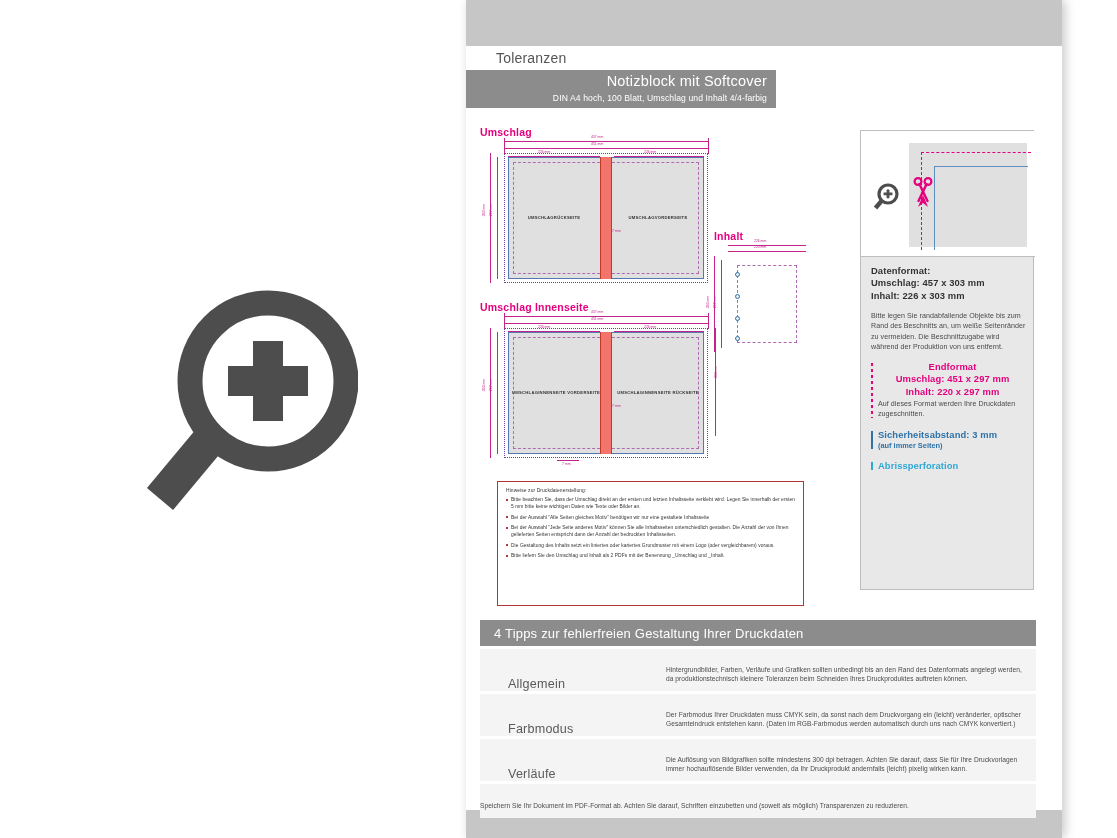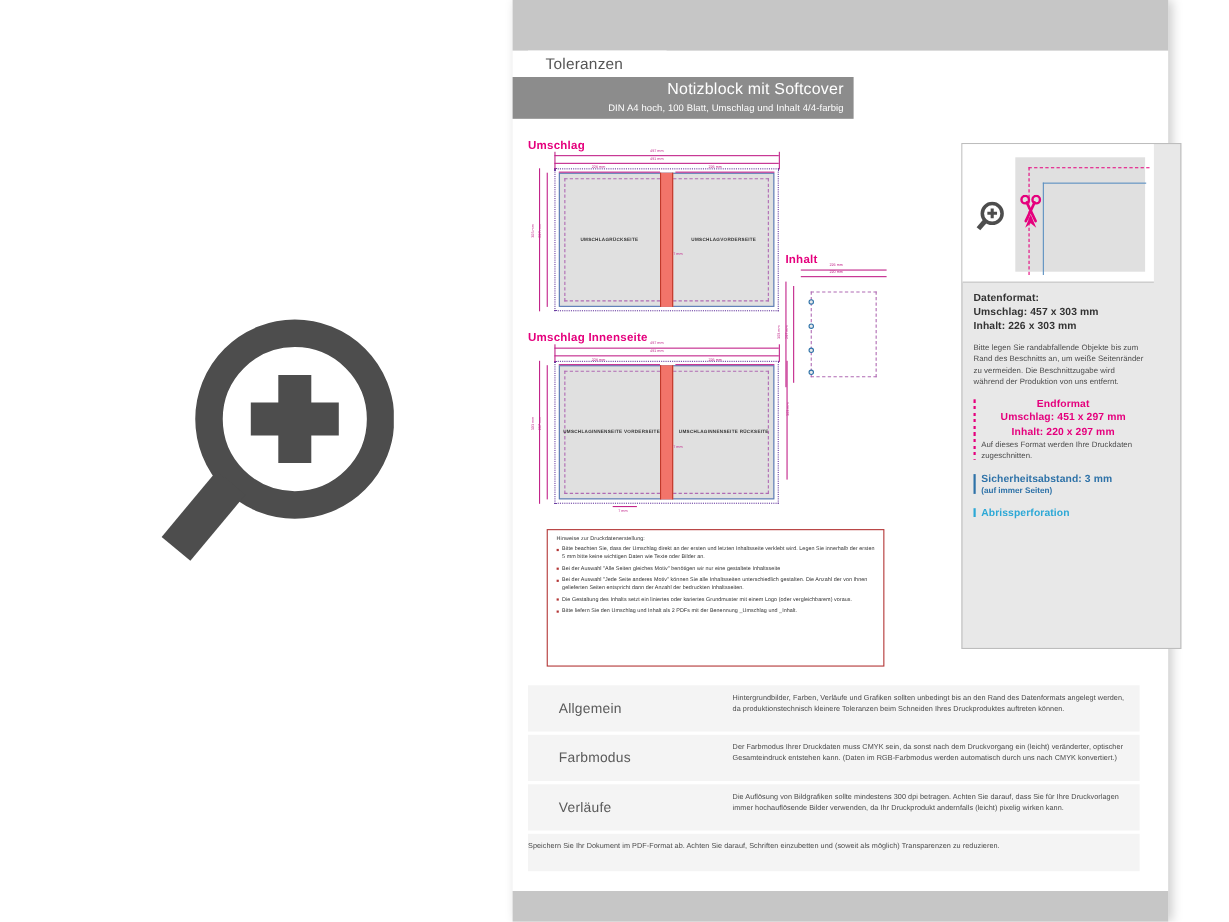--- a/index.html
+++ b/index.html
@@ -89,21 +89,21 @@
     font-size: 4.9px; color:#333; line-height: 7.2px; margin-bottom: 3.2px;
     padding-left: 5px; position: relative; letter-spacing:.05px;
   }
   .notebox li:before {
     content:""; position:absolute; left:0; top:2.6px;
     width:2px; height:2px; background:#b33636;
   }
 
   
   .infopanel {
-    position: absolute; left: 408px; top: 130px; width: 200px; height: 460px;
+    position: absolute; left: 394px; top: 130px; width: 174px; height: 460px;
     background: #e8e8e8; border: 1px solid #bdbdbd;
   }
   .preview-box {
     position: absolute; left: 0; top: 0; width: 174px; height: 126px;
     background:#ffffff; border-bottom:1px solid #bdbdbd;
   }
   .pv-art { position:absolute; left:48px; top:12px; width:118px; height:104px; background:#e0e0e0; }
   .pv-bleed { position:absolute; left:60px; top:21px; width:110px; height:98px; border-top:1.4px dashed #e5007d; border-left:1.4px dashed #e5007d; }
   .pv-trim  { position:absolute; left:73px; top:35px; width:94px; height:84px; border-top:1px solid #5b8fc0; border-left:1px solid #5b8fc0; }
   .pv-mag { position:absolute; left:12px; top:52px; width:26px; height:28px; }
@@ -129,21 +129,21 @@
   .c-blue { color:#2e72a8; }
   .c-cyan { color:#2ca8d6; }
   .sub-blue { font-size:7.4px; font-weight:bold; color:#2e72a8; line-height:10px;}
 
   
   .tips { position: absolute; left: 14px; top: 620px; width: 556px; }
   .tips-head {
     background: #8c8c8c; color:#fff; font-size: 13px; height: 26px;
     display:flex; align-items:center; padding-left: 14px; letter-spacing:.2px;
   }
-  .tips-row { display:flex; background:#f4f4f4; margin-top:3px; min-height:42px; }
+  .tips-row { display:flex; background:#f4f4f4; margin-top:3px; min-height:42px;align-items:flex-end; }
   .tips-row .tk {
     width: 186px; flex: 0 0 186px; font-size: 12.6px; color:#5a5a5a;
     display:flex; align-items:center; padding-left: 28px; letter-spacing:.2px;
   }
   .tips-row .tv {
     flex:1; font-size: 6.6px; color:#4a4a4a; line-height: 9.6px;
     padding: 7px 14px 7px 0; letter-spacing:.05px;
   }
 </style>
 </head>
@@ -312,20 +312,21 @@
         </div>
 
         <div class="iblock mark-block mark-cyan">
           <div class="ihead c-cyan">Abrissperforation</div>
         </div>
 
       </div>
     </div>
 
     <div class="tips">
+      <div class="tips-head">4 Tipps zur fehlerfreien Gestaltung Ihrer Druckdaten</div>
 
       <div class="tips-row">
         <div class="tk">Allgemein</div>
         <div class="tv">Hintergrundbilder, Farben, Verläufe und Grafiken sollten unbedingt bis an den Rand des Datenformats angelegt werden, da produktionstechnisch kleinere Toleranzen beim Schneiden Ihres Druckproduktes auftreten können.</div>
       </div>
       <div class="tips-row">
         <div class="tk">Farbmodus</div>
         <div class="tv">Der Farbmodus Ihrer Druckdaten muss CMYK sein, da sonst nach dem Druckvorgang ein (leicht) veränderter, optischer Gesamteindruck entstehen kann. (Daten im RGB-Farbmodus werden automatisch durch uns nach CMYK konvertiert.)</div>
       </div>
       <div class="tips-row">

